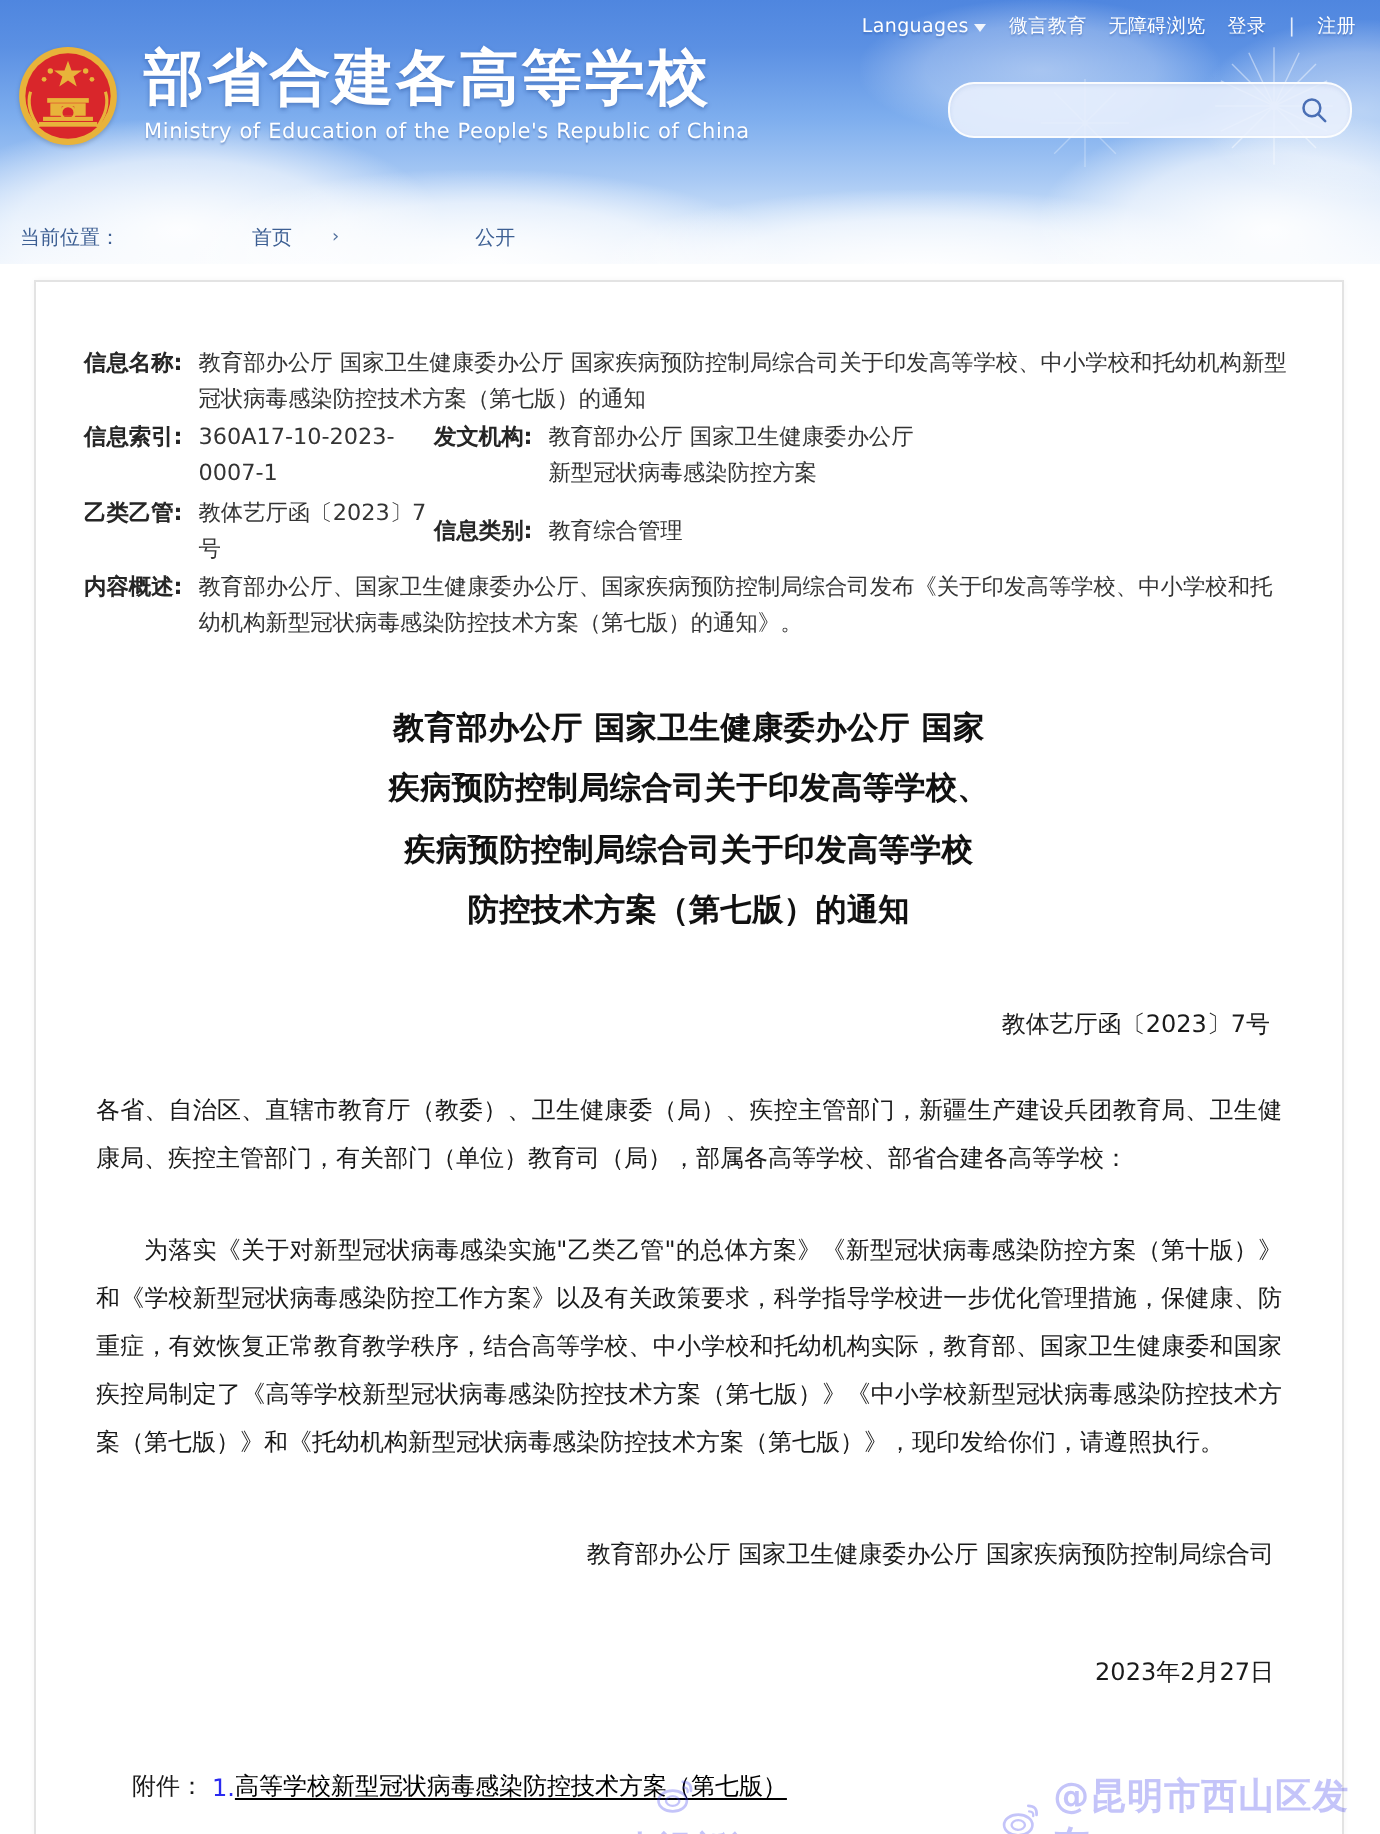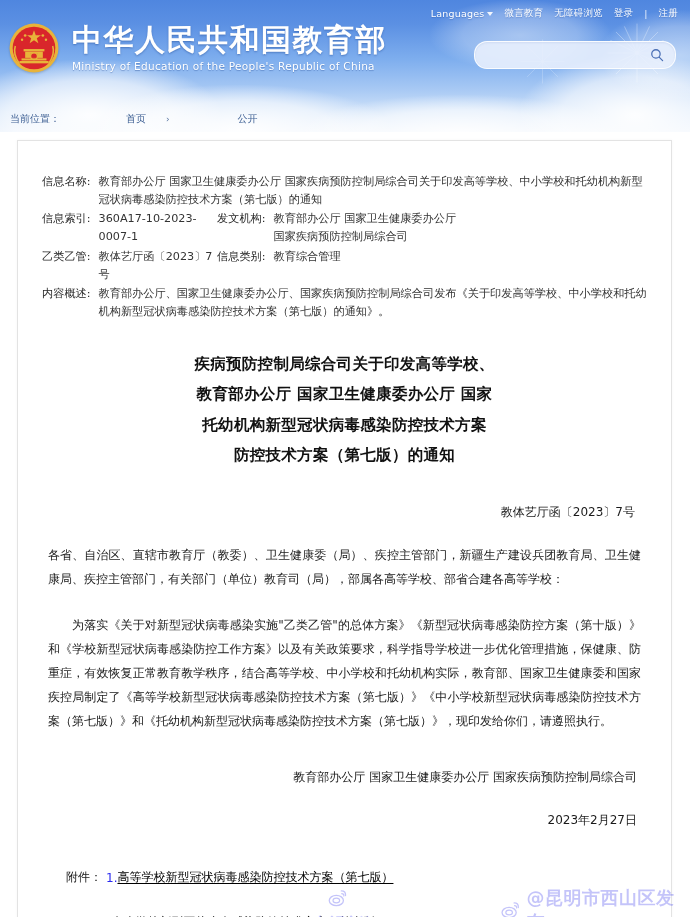--- a/index.html
+++ b/index.html
@@ -190,33 +190,33 @@
     font-size: 11.2px;
     color: #333333;
     line-height: 1.62;
   }
   .meta-row {
     display: flex;
     align-items: flex-start;
     margin-bottom: 1px;
   }
   .meta-label {
-    font-weight: 400;
+    font-weight: 700;
     color: #262626;
     flex: 0 0 auto;
     white-space: nowrap;
     padding-right: 8px;
   }
   .meta-value {
     color: #333333;
     flex: 1 1 auto;
   }
   .meta-row-split {
     display: flex;
-    align-items: flex-start;
+    align-items: center;
   }
   .mcol-a { flex: 0 0 175px; display: flex; }
   .mcol-b { flex: 0 0 185px; display: flex; }
   .mcol-c { flex: 1 1 auto; display: flex; }
   .meta-value-multi { white-space: pre-line; }
 
   
   .doc {
     margin: 24px 30px 0 30px;
     color: #1a1a1a;
@@ -249,21 +249,21 @@
   .doc-signature {
     text-align: right;
     font-size: 12px;
     margin-top: 36px;
     padding-right: 4px;
     color: #1a1a1a;
   }
   .doc-date {
     text-align: right;
     font-size: 12px;
-    margin-top: 26px;
+    margin-top: 42px;
     padding-right: 4px;
     color: #1a1a1a;
   }
 
   
   .attach {
     margin: 40px 30px 0 48px;
     font-size: 12px;
     color: #1a1a1a;
   }
@@ -380,21 +380,21 @@
       <rect x="44" y="60" width="12" height="9" fill="#d9262b"></rect>
       <rect x="26" y="70" width="48" height="4" fill="#e8b33a"></rect>
       <rect x="22" y="75" width="56" height="4.5" fill="#e8b33a"></rect>
 
       <circle cx="50" cy="66" r="6.5" fill="none" stroke="#e8b33a" stroke-width="2.4"></circle>
 
       <path d="M14 46 Q9 62 22 80" stroke="#e8b33a" stroke-width="3" fill="none"></path>
       <path d="M86 46 Q91 62 78 80" stroke="#e8b33a" stroke-width="3" fill="none"></path>
     </svg>
     <div>
-      <div class="sitetitle-cn">中华人民共和国教育部</div>
+      <div class="sitetitle-cn">部省合建各高等学校</div>
       <div class="sitetitle-en">Ministry of Education of the People's Republic of China</div>
     </div>
   </div>
 
   <div class="search-box">
     <input class="search-input" type="text" value="" placeholder="" style="">
     <button class="search-btn">
       <svg width="14" height="14" viewBox="0 0 20 20">
         <circle cx="8.5" cy="8.5" r="6" fill="none" stroke="#4a6fb5" stroke-width="1.8"></circle>
         <line x1="13" y1="13" x2="18" y2="18" stroke="#4a6fb5" stroke-width="1.8" stroke-linecap="round"></line>
@@ -420,21 +420,21 @@
     </div>
 
     <div class="meta-row meta-row-split">
       <div class="mcol-a">
         <div class="meta-label">信息索引:</div>
         <div class="meta-value">360A17-10-2023-0007-1</div>
       </div>
       <div class="mcol-c">
         <div class="meta-label">发文机构:</div>
         <div class="meta-value meta-value-multi">教育部办公厅 国家卫生健康委办公厅
-国家疾病预防控制局综合司</div>
+新型冠状病毒感染防控方案</div>
       </div>
     </div>
 
     <div class="meta-row meta-row-split">
       <div class="mcol-a">
         <div class="meta-label">乙类乙管:</div>
         <div class="meta-value">教体艺厅函〔2023〕7号</div>
       </div>
       <div class="mcol-b">
         <div class="meta-label">信息类别:</div>
@@ -446,23 +446,23 @@
     <div class="meta-row">
       <div class="meta-label">内容概述:</div>
       <div class="meta-value">教育部办公厅、国家卫生健康委办公厅、国家疾病预防控制局综合司发布《关于印发高等学校、中小学校和托幼机构新型冠状病毒感染防控技术方案（第七版）的通知》。</div>
     </div>
 
   </div>
 
   <div class="doc">
 
     <div class="doc-title">
+      <div>教育部办公厅 国家卫生健康委办公厅 国家</div>
       <div>疾病预防控制局综合司关于印发高等学校、</div>
-      <div>教育部办公厅 国家卫生健康委办公厅 国家</div>
-      <div>托幼机构新型冠状病毒感染防控技术方案</div>
+      <div>疾病预防控制局综合司关于印发高等学校</div>
       <div>防控技术方案（第七版）的通知</div>
     </div>
 
     <div class="doc-number">教体艺厅函〔2023〕7号</div>
 
     <div class="doc-para">各省、自治区、直辖市教育厅（教委）、卫生健康委（局）、疾控主管部门，新疆生产建设兵团教育局、卫生健康局、疾控主管部门，有关部门（单位）教育司（局），部属各高等学校、部省合建各高等学校：</div>
 
     <div class="doc-para indent">为落实《关于对新型冠状病毒感染实施"乙类乙管"的总体方案》《新型冠状病毒感染防控方案（第十版）》和《学校新型冠状病毒感染防控工作方案》以及有关政策要求，科学指导学校进一步优化管理措施，保健康、防重症，有效恢复正常教育教学秩序，结合高等学校、中小学校和托幼机构实际，教育部、国家卫生健康委和国家疾控局制定了《高等学校新型冠状病毒感染防控技术方案（第七版）》《中小学校新型冠状病毒感染防控技术方案（第七版）》和《托幼机构新型冠状病毒感染防控技术方案（第七版）》，现印发给你们，请遵照执行。</div>
 
     <div class="doc-signature">教育部办公厅    国家卫生健康委办公厅    国家疾病预防控制局综合司</div>

